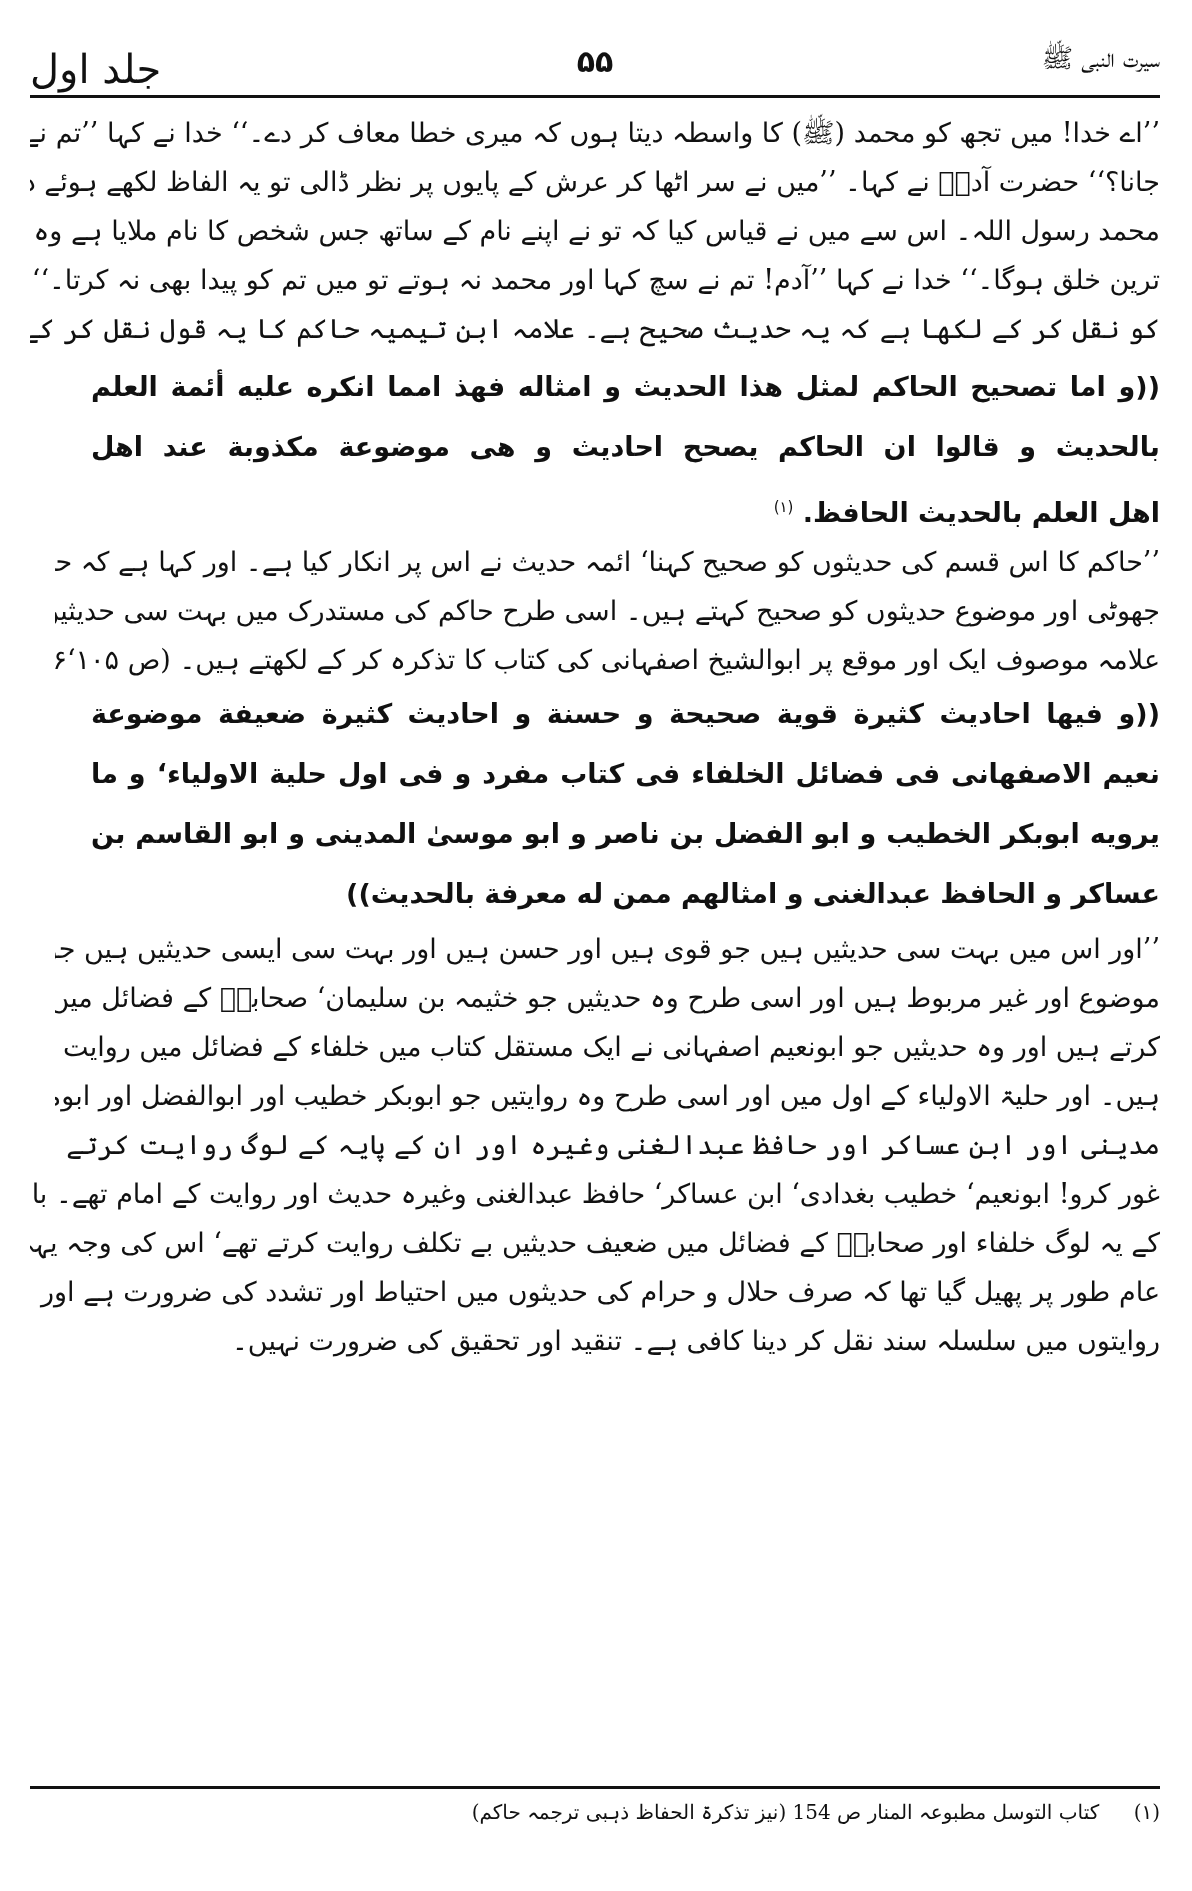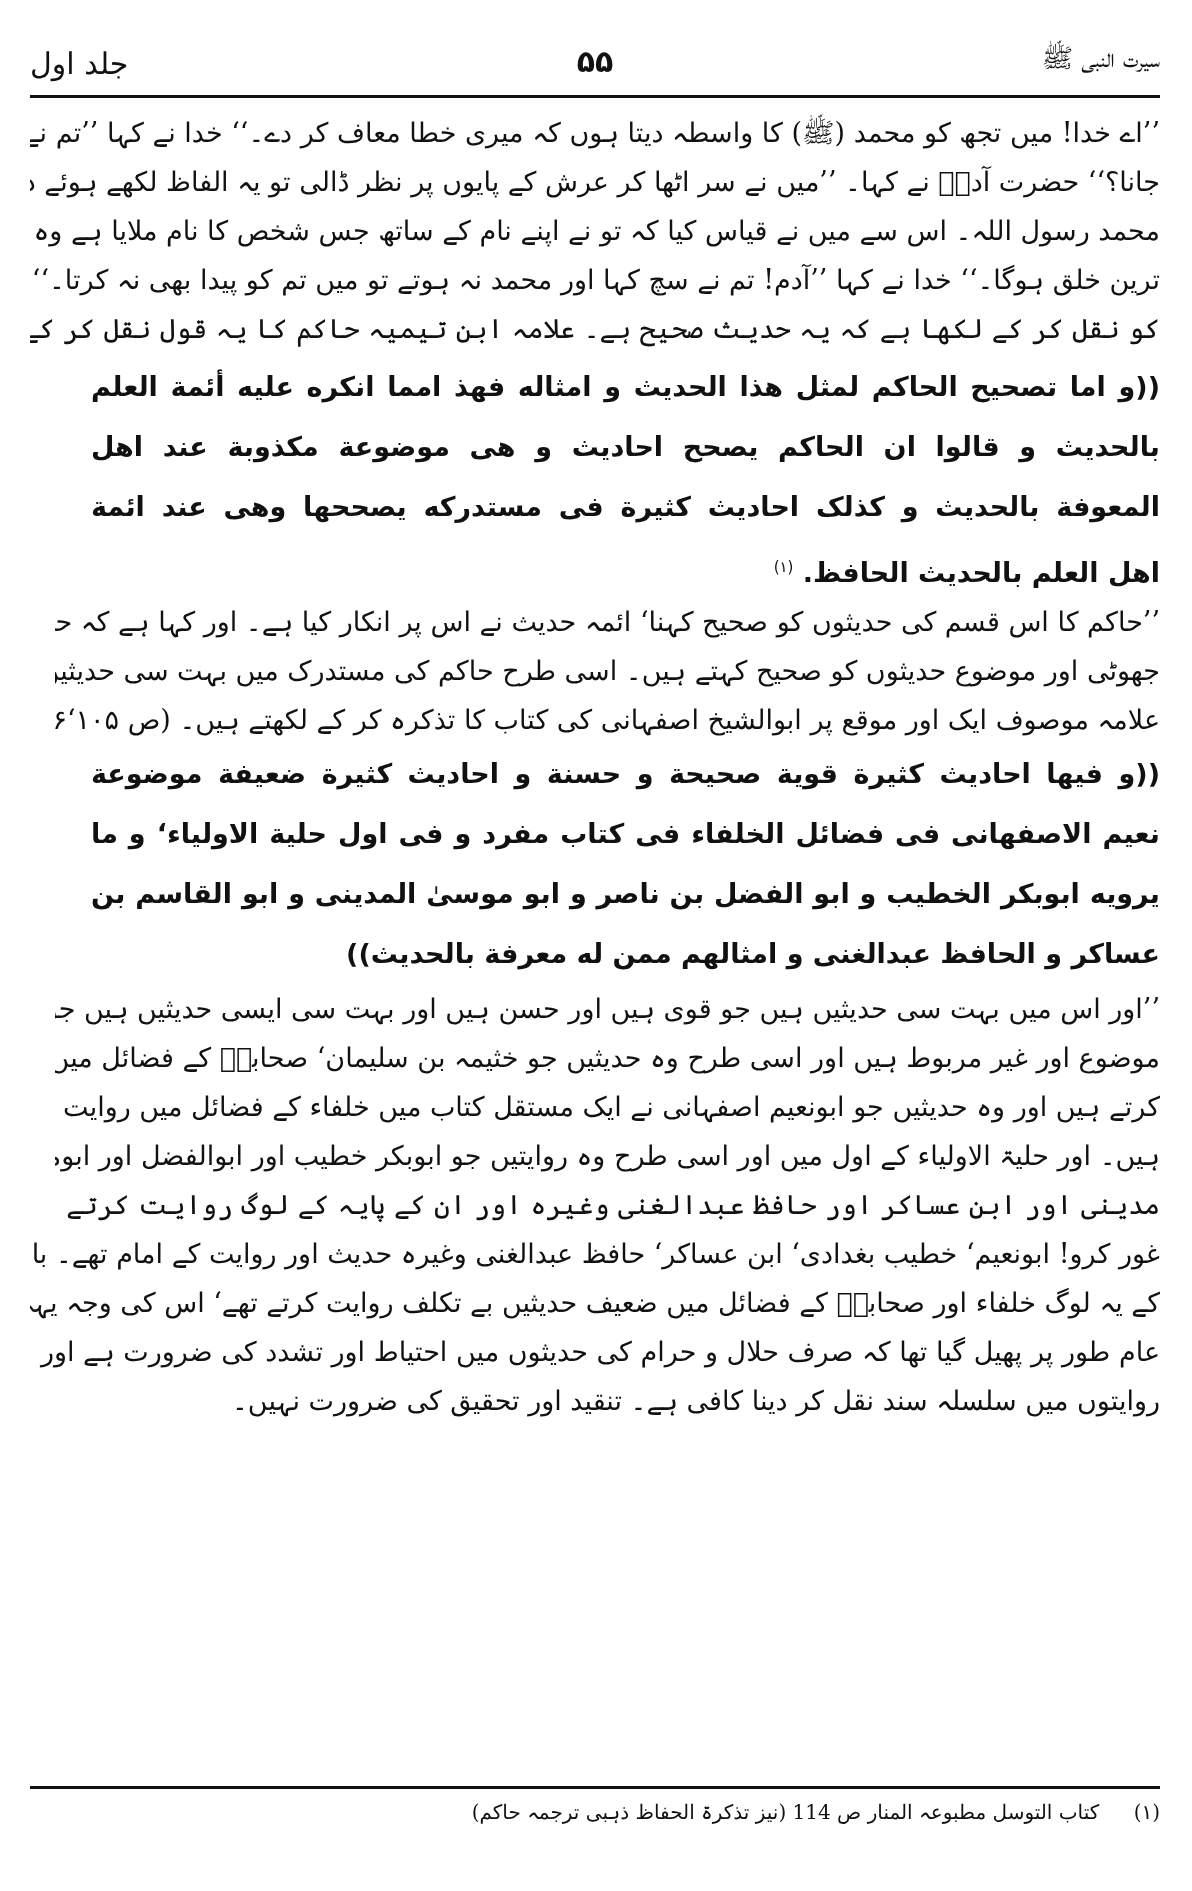--- a/index.html
+++ b/index.html
@@ -7,21 +7,21 @@
       width: 1192px; height: 1891px; position: relative; overflow: hidden;
       color: #111111;
       font-family: "DejaVu Sans", sans-serif;
     }
     .page { position: absolute; left: 30px; top: 0; width: 1130px; height: 1891px; direction: rtl; }
 
     
     .header { position: absolute; top: 28px; left: 0; right: 0; height: 66px; }
     .hdr-title { position: absolute; right: 0; top: 14px; font-size: 26px; font-family: "DejaVu Serif", serif; }
     .hdr-page  { position: absolute; left: 50%; transform: translateX(-50%); top: 16px; font-size: 30px; font-weight: bold; font-family: "DejaVu Sans", sans-serif; }
-    .hdr-vol   { position: absolute; left: 0; top: 18px; font-size: 30px; font-family: "DejaVu Serif", serif; }
+    .hdr-vol   { position: absolute; left: 0; top: 18px; font-size: 40px; font-family: "DejaVu Serif", serif; }
     .rule-top  { position: absolute; top: 95px; left: 0; right: 0; height: 3px; background: #111; }
 
     
     .body-text { position: absolute; top: 108px; left: 0; right: 0; }
     .urdu {
       font-family: "DejaVu Serif", serif;
       font-size: 27px;
       line-height: 49px;
       text-align: justify;
       text-align-last: right;
@@ -69,21 +69,20 @@
       <span class="line">محمد رسول اللہ۔ اس سے میں نے قیاس کیا کہ تو نے اپنے نام کے ساتھ جس شخص کا نام ملایا ہے وہ ضرور تجھ کو محبوب</span>
       <span class="line">ترین خلق ہوگا۔‘‘ خدا نے کہا ’’آدم! تم نے سچ کہا اور محمد نہ ہوتے تو میں تم کو پیدا بھی نہ کرتا۔‘‘ حاکم نے اس حدیث</span>
       <span class="line last">کو نقل کر کے لکھا ہے کہ یہ حدیث صحیح ہے۔ علامہ ابن تیمیہ حاکم کا یہ قول نقل کر کے لکھتے ہیں:۔</span>
     </div>
 
     <div class="block-gap"></div>
 
     <div class="arabic">
       <span class="line">((و اما تصحیح الحاکم لمثل هذا الحدیث و امثاله فهذ امما انکره علیه أئمة العلم</span>
       <span class="line">بالحدیث و قالوا ان الحاکم یصحح احادیث و هی موضوعة مکذوبة عند اهل</span>
-      <span class="line">المعوفة بالحدیث و کذلک احادیث کثیرة فی مستدرکه یصححها وهی عند ائمة</span>
       <span class="line last"><span>اهل العلم بالحدیث الحافظ.</span> <sup class="fn">(۱)</sup></span>
     </div>
 
     <div class="urdu p-quote1">
       <span class="line">’’حاکم کا اس قسم کی حدیثوں کو صحیح کہنا‘ ائمہ حدیث نے اس پر انکار کیا ہے۔ اور کہا ہے کہ حاکم بہت سی</span>
       <span class="line">جھوٹی اور موضوع حدیثوں کو صحیح کہتے ہیں۔ اسی طرح حاکم کی مستدرک میں بہت سی حدیثیں ہیں جن کو</span>
     </div>
 
     <div class="urdu p-quote1">
       <span class="line">علامہ موصوف ایک اور موقع پر ابوالشیخ اصفہانی کی کتاب کا تذکرہ کر کے لکھتے ہیں۔ (ص ۱۰۵‘۱۰۶)</span>
@@ -109,16 +108,16 @@
       <span class="line">کے یہ لوگ خلفاء اور صحابہؓ کے فضائل میں ضعیف حدیثیں بے تکلف روایت کرتے تھے‘ اس کی وجہ یہی تھی کہ یہ خیال</span>
       <span class="line">عام طور پر پھیل گیا تھا کہ صرف حلال و حرام کی حدیثوں میں احتیاط اور تشدد کی ضرورت ہے اور ان کے سوا اور</span>
       <span class="line last">روایتوں میں سلسلہ سند نقل کر دینا کافی ہے۔ تنقید اور تحقیق کی ضرورت نہیں۔</span>
     </div>
   </div>
 
   <div class="rule-bottom"></div>
 
   <div class="footnote">
     <span class="fn-num">(۱)</span>
-    <span>کتاب التوسل مطبوعہ المنار ص 114 (نیز تذکرۃ الحفاظ ذہبی ترجمہ حاکم)</span>
+    <span>کتاب التوسل مطبوعہ المنار ص 154 (نیز تذکرۃ الحفاظ ذہبی ترجمہ حاکم)</span>
   </div>
 
 </div>
 
 </body></html>

